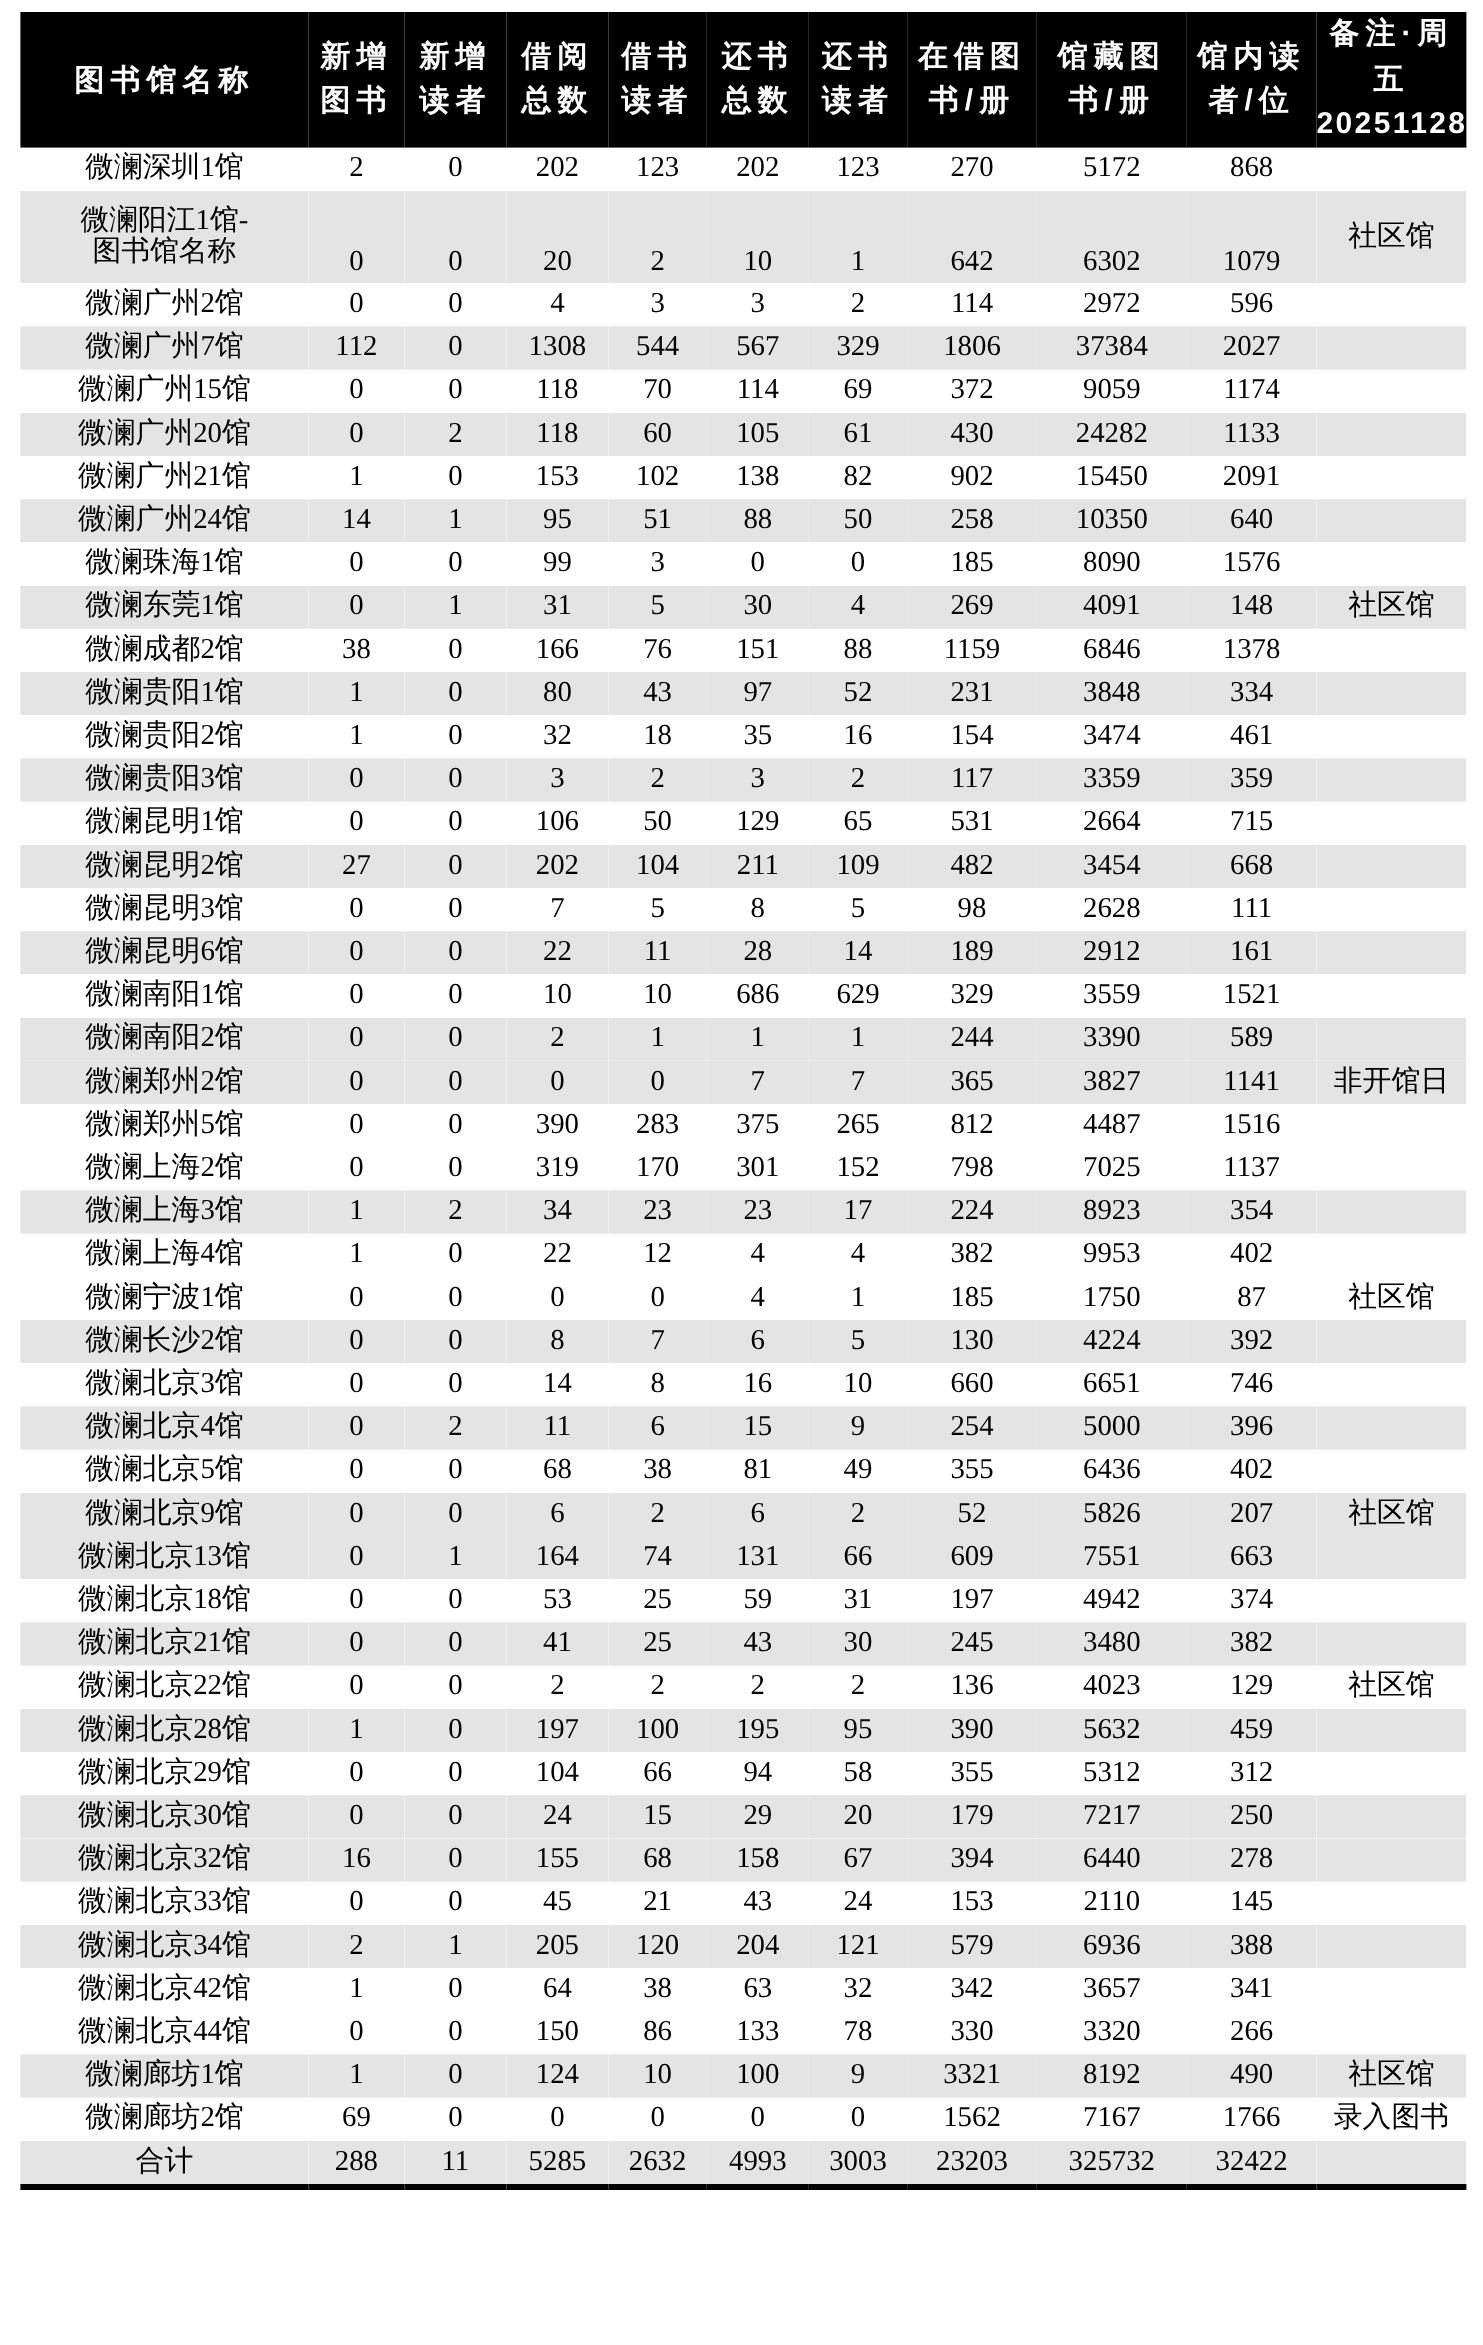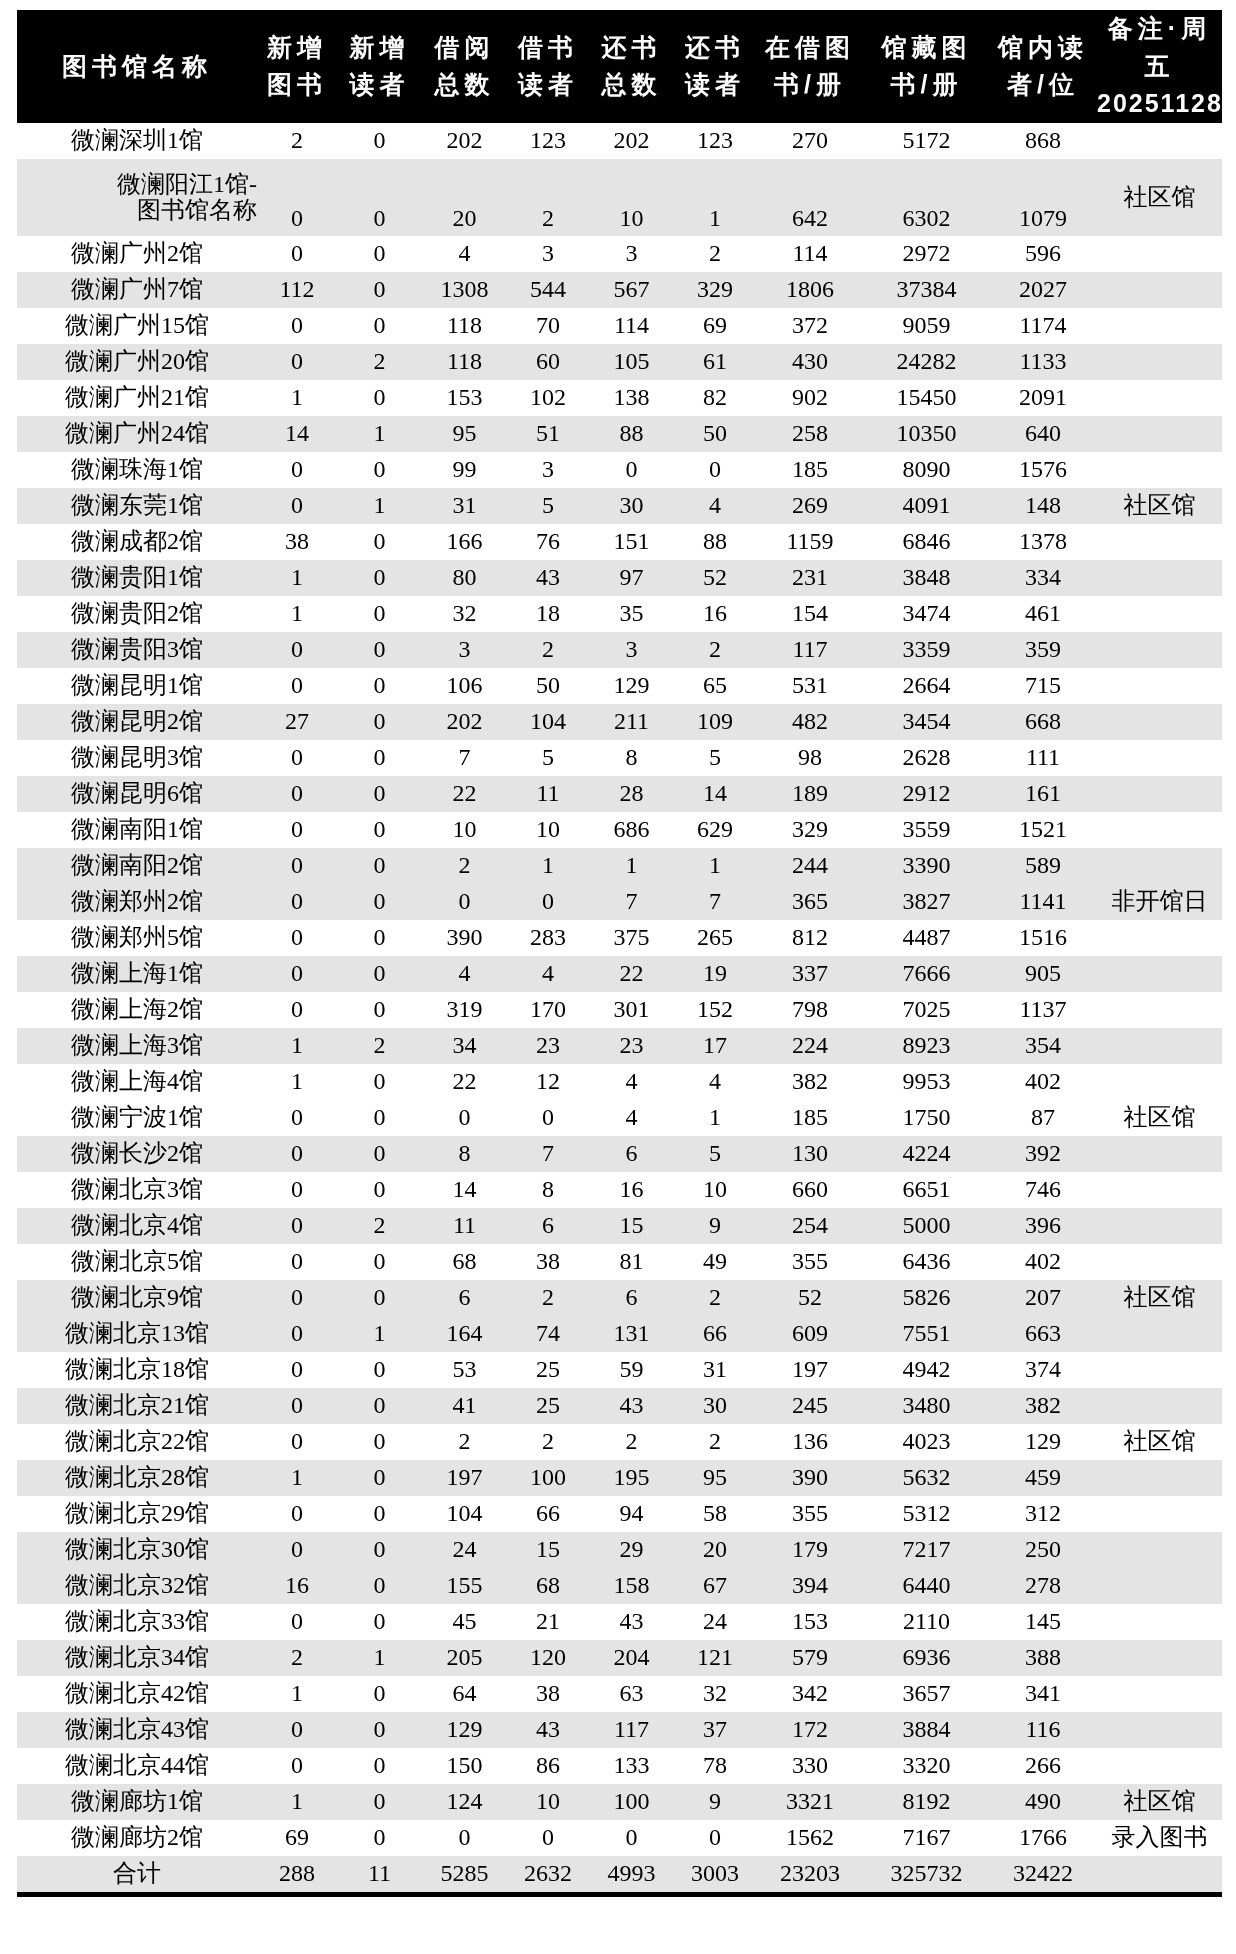--- a/index.html
+++ b/index.html
@@ -19,21 +19,21 @@
   thead th .hline{display:block;line-height:1.5;}
   thead th .hline.num{letter-spacing:2px;}
   tbody td{
     height:36px;text-align:center;vertical-align:middle;
     font-size:24px;padding:0;line-height:1.1;
     overflow:hidden;white-space:nowrap;
   }
   tr.shaded td{background:#e4e4e4;}
   tr.tall td{height:73px;}
   tr.tall td.val{vertical-align:bottom;padding-bottom:4px;}
-  tr.tall td.name-cell{vertical-align:middle;text-align:right;}
+  tr.tall td.name-cell{vertical-align:middle;}
   .name-l2{display:block;}
   tr.total-row td{border-bottom:5px solid #000000;}
 </style>
 </head>
 <body>
 
 <div class="wrap">
   <table>
     <colgroup>
       <col class="c-name">
@@ -374,33 +374,20 @@
           <td class="val">0</td>
           <td class="val">390</td>
           <td class="val">283</td>
           <td class="val">375</td>
           <td class="val">265</td>
           <td class="val">812</td>
           <td class="val">4487</td>
           <td class="val">1516</td>
           <td></td>
         </tr>
-        <tr class="shaded">
-    <td class="name-cell">微澜上海1馆</td>
-  <td class="val">0</td>
-          <td class="val">0</td>
-          <td class="val">4</td>
-          <td class="val">4</td>
-          <td class="val">22</td>
-          <td class="val">19</td>
-          <td class="val">337</td>
-          <td class="val">7666</td>
-          <td class="val">905</td>
-          <td></td>
-        </tr>
         <tr>
     <td class="name-cell">微澜上海2馆</td>
   <td class="val">0</td>
           <td class="val">0</td>
           <td class="val">319</td>
           <td class="val">170</td>
           <td class="val">301</td>
           <td class="val">152</td>
           <td class="val">798</td>
           <td class="val">7025</td>
@@ -645,33 +632,20 @@
     <td class="name-cell">微澜北京42馆</td>
   <td class="val">1</td>
           <td class="val">0</td>
           <td class="val">64</td>
           <td class="val">38</td>
           <td class="val">63</td>
           <td class="val">32</td>
           <td class="val">342</td>
           <td class="val">3657</td>
           <td class="val">341</td>
-          <td></td>
-        </tr>
-        <tr class="shaded">
-    <td class="name-cell">微澜北京43馆</td>
-  <td class="val">0</td>
-          <td class="val">0</td>
-          <td class="val">129</td>
-          <td class="val">43</td>
-          <td class="val">117</td>
-          <td class="val">37</td>
-          <td class="val">172</td>
-          <td class="val">3884</td>
-          <td class="val">116</td>
           <td></td>
         </tr>
         <tr>
     <td class="name-cell">微澜北京44馆</td>
   <td class="val">0</td>
           <td class="val">0</td>
           <td class="val">150</td>
           <td class="val">86</td>
           <td class="val">133</td>
           <td class="val">78</td>

